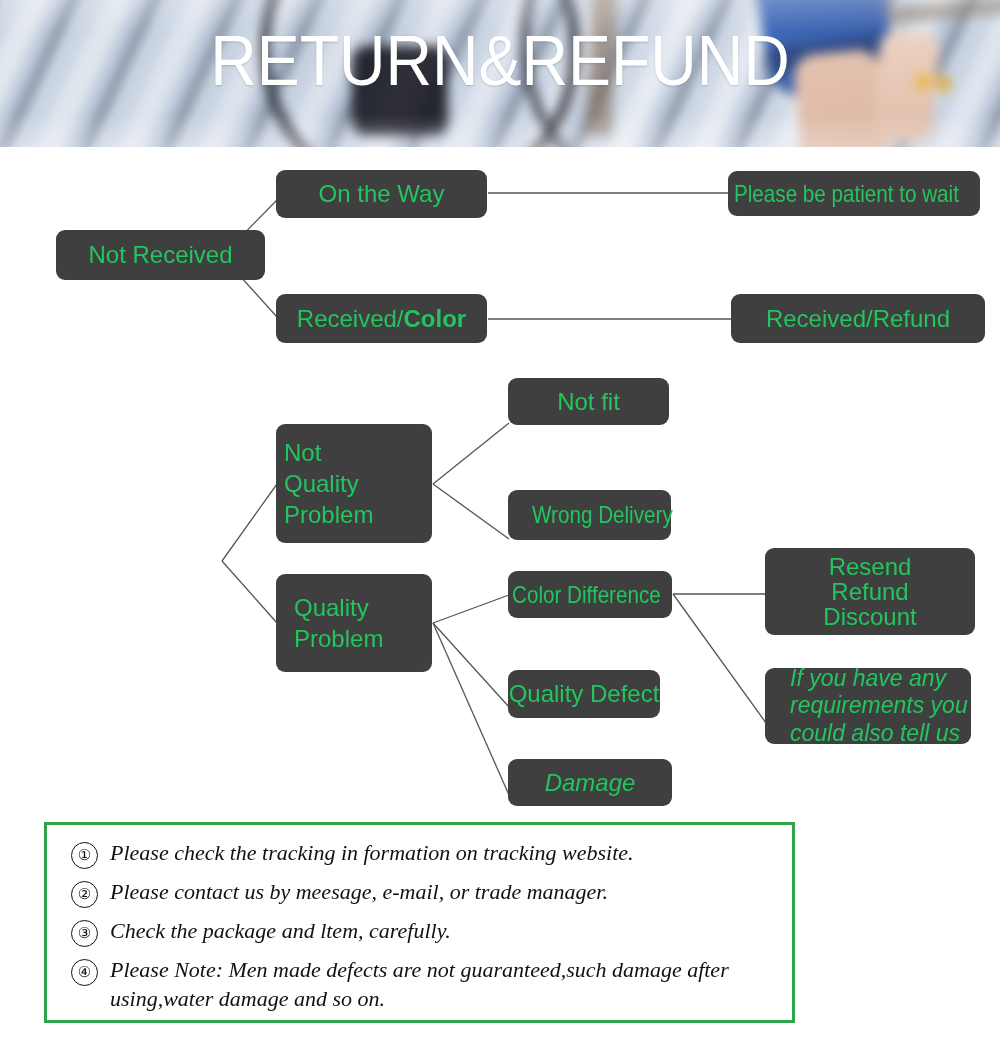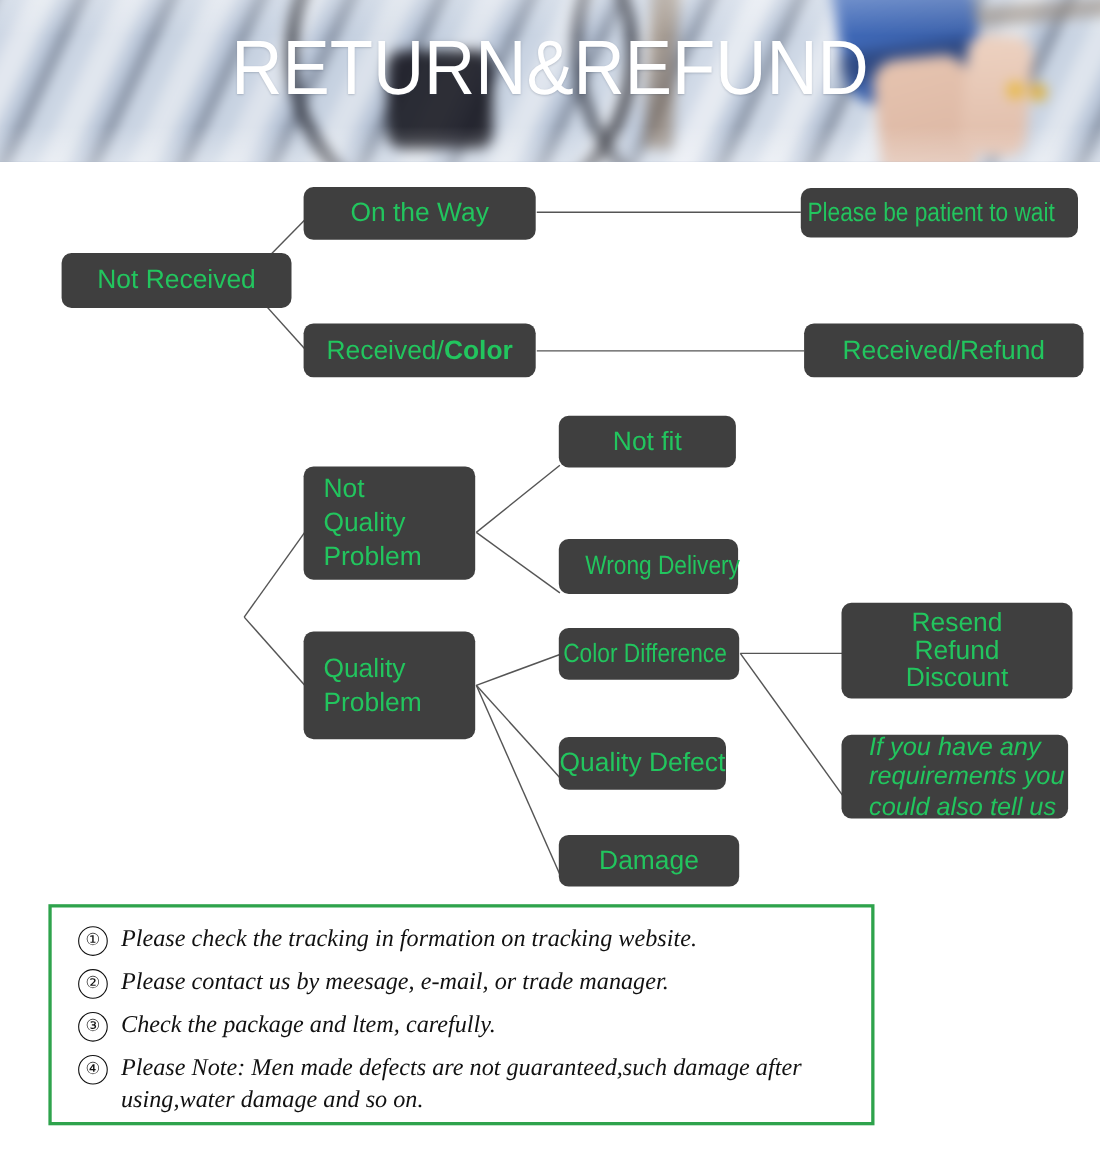--- a/index.html
+++ b/index.html
@@ -172,28 +172,28 @@
   b { font-weight: 700; }
 
   
   #n-not-received   { left:12px;  top:83px;  width:209px; height:50px; font-size:24px;margin-left:44px; }
   #n-on-the-way     { left:276px; top:23px;  width:211px; height:48px; font-size:24px; }
   #n-received-lost  { left:276px; top:147px; width:211px; height:49px; font-size:24px; }
   #n-patient        { left:728px; top:24px;  width:252px; height:45px; font-size:24px; padding-left:6px; }
   #n-received-refund{ left:731px; top:147px; width:254px; height:49px; font-size:24px; }
 
   #n-received       { left:12px;  top:391px; width:209px; height:48px; font-size:24px; }
-  #n-not-quality    { left:276px; top:277px; width:156px; height:103px; font-size:24px; padding-left:18px; line-height:1.30; }
+  #n-not-quality    { left:276px; top:277px; width:156px; height:119px; font-size:24px; padding-left:8px; line-height:1.30; }
   #n-quality        { left:276px; top:427px; width:156px; height:98px;  font-size:24px; padding-left:18px; line-height:1.30; }
 
   #n-not-fit        { left:508px; top:231px; width:161px; height:47px; font-size:24px; }
   #n-wrong-delivery { left:508px; top:343px; width:163px; height:50px; font-size:24px; padding-left:24px; }
   #n-color-diff     { left:508px; top:424px; width:164px; height:47px; font-size:24px; padding-left:4px; }
   #n-quality-defect { left:508px; top:523px; width:152px; height:48px; font-size:24px; }
-  #n-damage         { left:508px; top:612px; width:164px; height:47px; font-size:24px; }
+  #n-damage         { left:508px; top:612px; width:164px; height:47px; font-size:24px;font-style:italic; }
 
   #n-resend         { left:765px; top:401px; width:210px; height:87px; font-size:24px; line-height:1.05; }
   #n-requirements   { left:765px; top:521px; width:206px; height:76px; font-size:23px; padding-left:25px; line-height:1.18;font-style:italic; }
 
   
   #notes {
     position: absolute;
     left: 44px; top: 822px;
     width: 751px;
     height: 201px;

